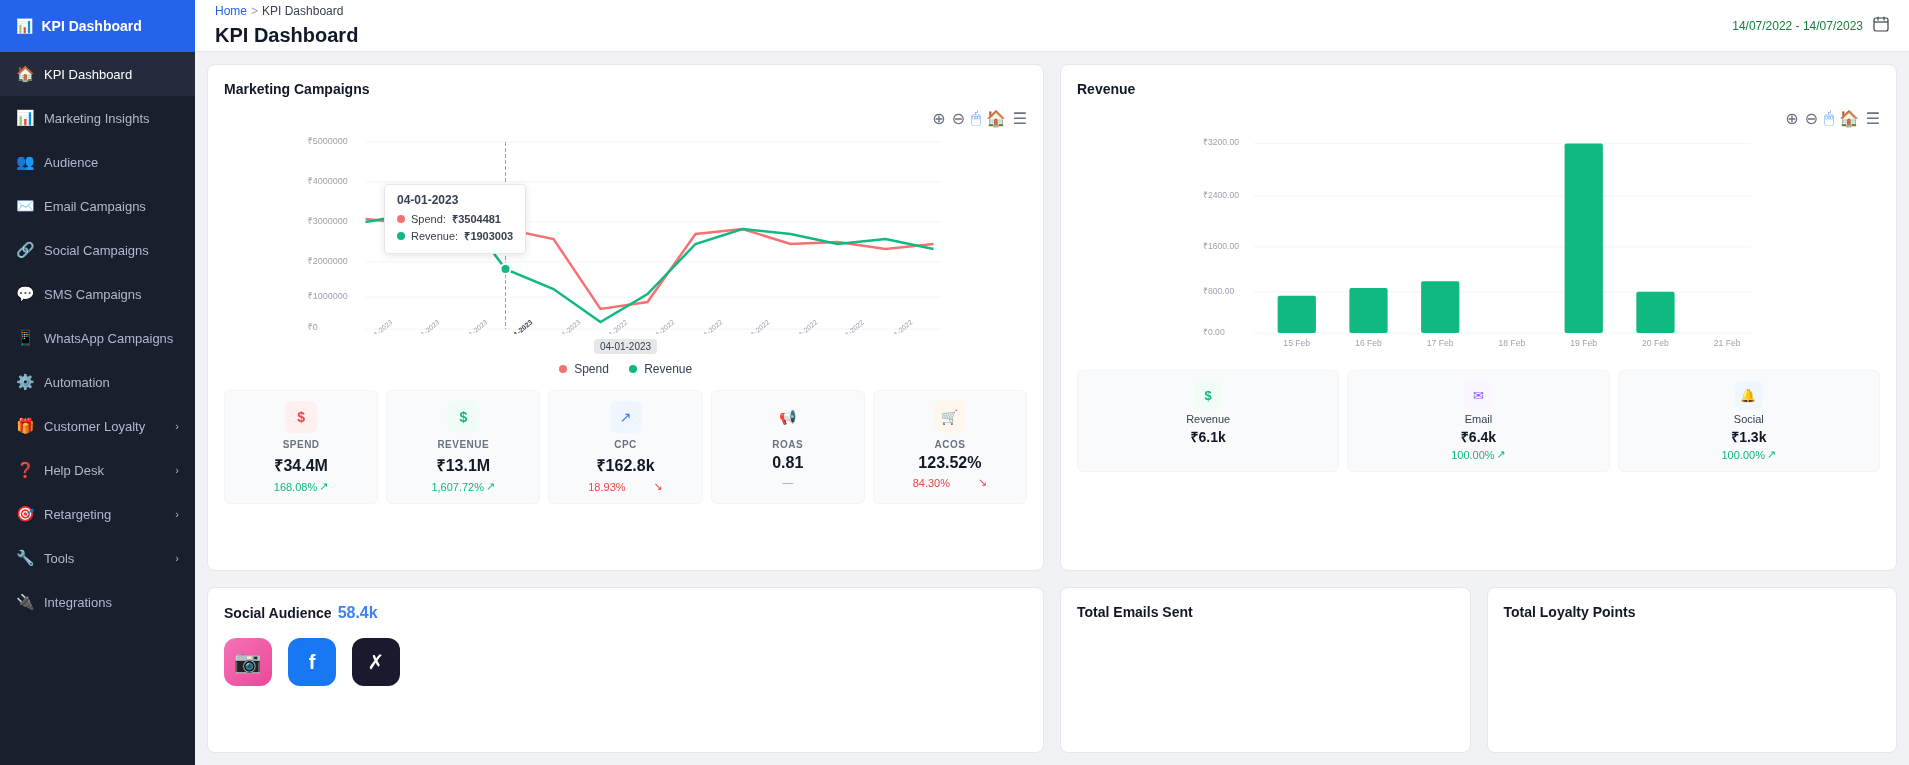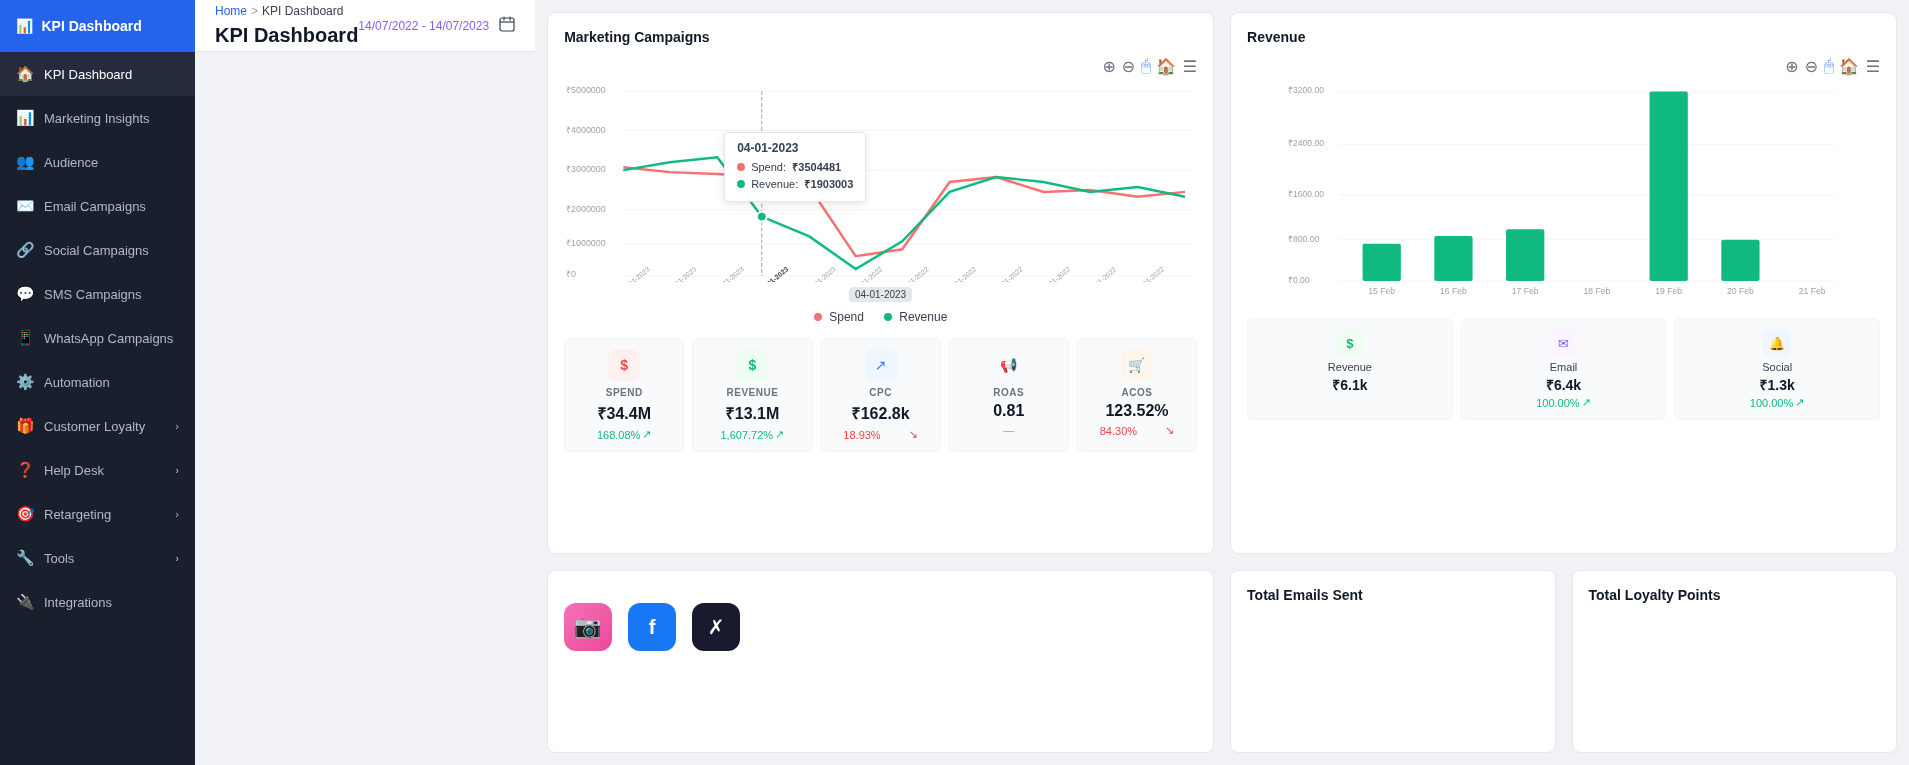--- a/index.html
+++ b/index.html
@@ -39,21 +39,21 @@
       position: relative;
     }
     .sidebar-item.active { background: #252b3d; color: #fff; }
     .sidebar-item .chevron { margin-left: auto; font-size: 11px; }
     .sidebar-icon { font-size: 15px; width: 18px; text-align: center; }
 
     
     #main {
       flex: 1;
       display: flex;
-      flex-direction: row;
+      flex-direction: column;
       overflow: hidden;
     }
     #topbar {
       background: #fff;
       border-bottom: 1px solid #e5e7eb;
       padding: 0 20px;
       height: 52px;
       display: flex;
       align-items: center;
       justify-content: space-between;
@@ -64,21 +64,21 @@
       display: flex;
       align-items: center;
       gap: 6px;
       flex-direction: column;
       align-items: flex-start;
     }
     .breadcrumb-path { display: flex; align-items: center; gap: 4px; }
     .breadcrumb-path a { color: #2563eb; text-decoration: none; }
     .breadcrumb-path span { color: #9ca3af; }
     .page-title { font-size: 20px; font-weight: 700; color: #111827; }
-    .topbar-right { display: flex; align-items: center; gap: 10px; font-size: 12px; color: #8b5cf6; }
+    .topbar-right { display: flex; align-items: center; gap: 10px; font-size: 12px; color: #15803d; }
     .cal-icon { color: #374151; }
 
     #content {
       flex: 1;
       overflow-y: auto;
       padding: 12px;
       display: grid;
       grid-template-columns: 1fr 1fr;
       grid-template-rows: auto auto;
       gap: 16px;
@@ -527,20 +527,24 @@
           <div class="rev-value">₹1.3k</div>
           <div class="rev-change up">
             <span>100.00%</span>
             <span>↗</span>
           </div>
         </div>
       </div>
     </div>
 
     <div class="card bottom-card" style="grid-row:2; grid-column:1;">
+      <div style="display:flex; align-items:center; gap:6px;">
+        <span class="card-title" style="margin-bottom:0;">Social Audience</span>
+        <span class="social-highlight">58.4k</span>
+      </div>
       <div class="section-icons">
         <div class="section-icon-item">
           <div class="social-icon-wrap pink">
             <span style="color:#fff;font-size:22px;">📷</span>
           </div>
         </div>
         <div class="section-icon-item">
           <div class="social-icon-wrap blue">
             <span style="color:#fff;font-size:20px;font-weight:700;">f</span>
           </div>

